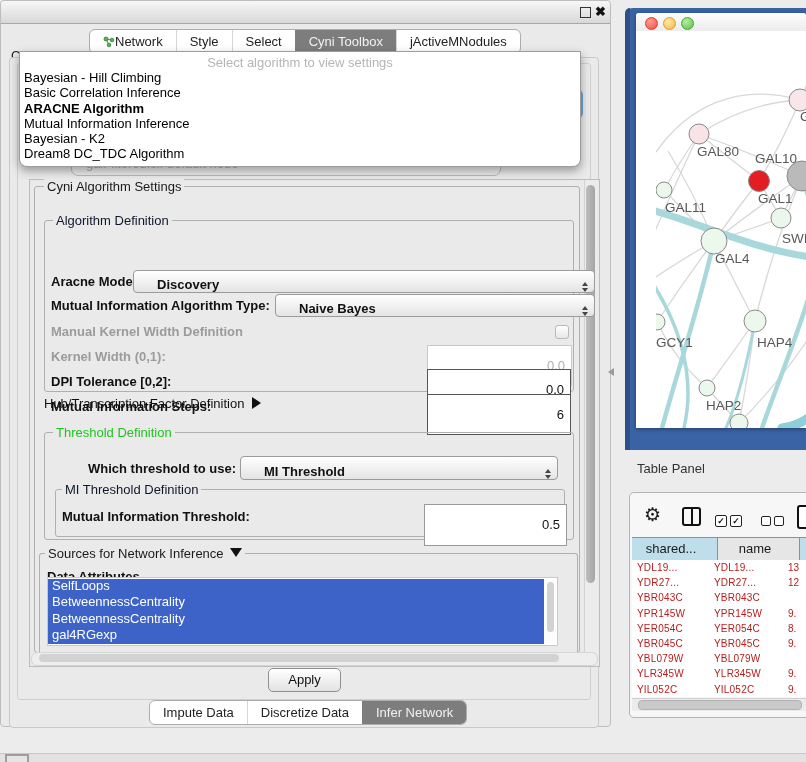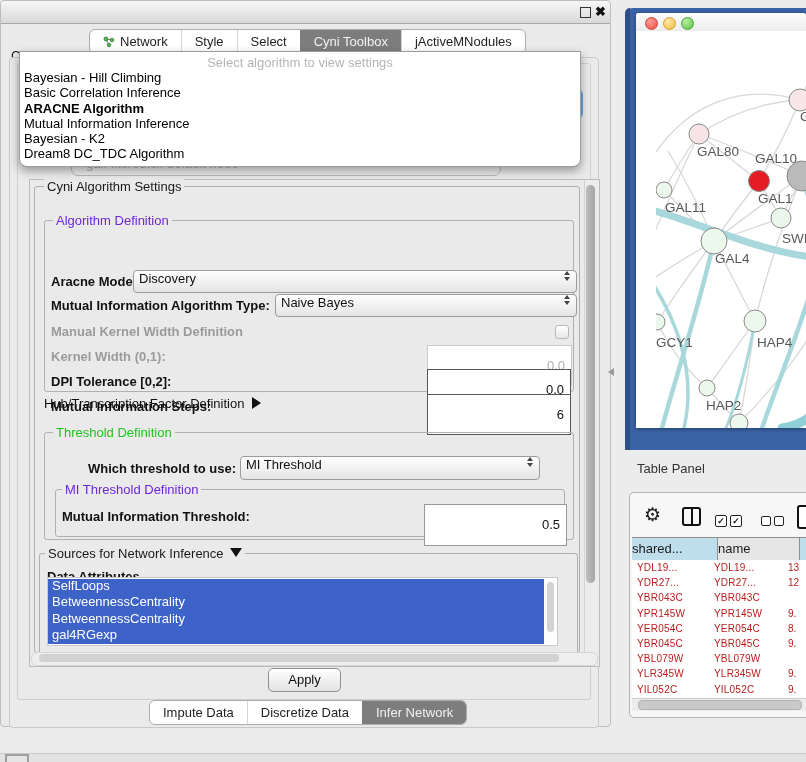--- a/index.html
+++ b/index.html
@@ -8,21 +8,21 @@
   .abs{position:absolute;}
   
   .cp-window{left:0;top:8;width:609px;height:725px;background:#eaeaea;border:1px solid #bdbdbd;border-radius:4px;}
   .cp-titlebar{left:0;top:0;width:100%;height:22px;background:linear-gradient(#f7f7f7,#d8d8d8);
                border-bottom:1px solid #a8a8a8;border-radius:4px 4px 0 0;}
   .cp-title{left:10px;top:0;line-height:22px;color:#1a1a1a;margin-top:44px;}
   .float-box{left:579px;top:6px;width:9px;height:9px;border:1.5px solid #333;background:transparent;}
   .close-x{left:594px;top:3px;font-weight:bold;font-size:13px;color:#111;}
   
   .tabbar{left:88px;top:28px;height:23px;background:#fff;border:1px solid #adadad;border-radius:6px;display:flex;overflow:hidden;}
-  .tab{padding:0 13px;line-height:23px;color:#222;border-left:1px solid #d6d6d6;display:flex;align-items:center;gap:5px;}
+  .tab{padding:0 13px;line-height:23px;color:#222;border-left:1px solid #d6d6d6;display:flex;align-items:center;}
   .tab:first-child{border-left:none;}
   .tab.sel{background:#7d7d7d;color:#f2f2f2;border-left:1px solid #7d7d7d;}
   .bottom-tabbar{left:148px;top:699px;height:23px;background:#fff;border:1px solid #adadad;border-radius:6px;display:flex;overflow:hidden;}
   
   .content-outer{left:8px;top:56px;width:588px;height:669px;border:1px solid #c9c9c9;border-radius:4px;background:#eaeaea;}
   .content-inner{left:16px;top:62px;width:572px;height:635px;border:1px solid #cfcfcf;border-radius:3px;background:#eaeaea;}
   
   .popup{left:18px;top:50px;width:560px;height:114px;background:#fff;border:1px solid #9c9c9c;
          border-radius:0 0 8px 8px;box-shadow:0 4px 10px rgba(0,0,0,.35);z-index:30;}
   .popup .prompt{width:100%;text-align:center;color:#b5b5b5;padding-top:3px;height:15px;}
@@ -30,26 +30,26 @@
   .popup .item.hl{font-weight:bold;}
   .combo-focus{left:300px;top:88px;width:278px;height:26px;border:2px solid #6aa5dd;border-radius:6px;background:#f2f7fc;z-index:5;}
   .combo-table{left:70px;top:150px;width:414px;height:23px;border:1px solid #b9b9b9;border-radius:7px;
                background:linear-gradient(#fcfcfc,#ececec);color:#aeaeae;line-height:23px;padding-left:14px;z-index:5;}
   
   .scrollpane{left:28px;top:178px;width:569px;height:486px;border:1px solid #bcbcbc;background:#eaeaea;}
   .vtrack{left:583px;top:179px;width:13px;height:484px;background:#ececec;border-left:1px solid #d2d2d2;}
   .vthumb{left:585px;top:184px;width:9px;height:398px;border-radius:5px;background:linear-gradient(90deg,#bdbdbd,#a6a6a6);}
   .grp{border:1px solid #b0b0b0;border-radius:3px;}
   .legend{position:absolute;top:-8px;background:#eaeaea;padding:0 3px;line-height:15px;}
-  .legend.blue{color:#6d28d9;}
+  .legend.blue{color:#0f172a;}
   .legend.green{color:#1ec41e;}
   .flabel{font-weight:bold;color:#111;white-space:nowrap;}
   .flabel.dis{color:#9b9b9b;}
-  .combo{display:flex;align-items:flex-start;background:linear-gradient(#ffffff,#e4e4e4);border:1px solid #9b9b9b;
-         border-radius:4px;padding-left:5px;color:#111;}
+  .combo{display:flex;align-items:flex-end;background:linear-gradient(#ffffff,#e4e4e4);border:1px solid #9b9b9b;
+         border-radius:4px;padding-left:23px;color:#111;font-weight:bold;}
   .spin{margin-left:auto;margin-right:6px;display:flex;flex-direction:column;gap:2px;}
   .spin i{display:block;width:0;height:0;border-left:3.5px solid transparent;border-right:3.5px solid transparent;}
   .spin i.u{border-bottom:4.5px solid #444;}
   .spin i.d{border-top:4.5px solid #444;}
   .ninput{background:#fff;border:1px solid #999;text-align:right;padding:10px 6px;line-height:19px;color:#111;}
   .ninput.strong{border:1.5px solid #555;}
   .ninput.dis{color:#b0b0b0;border:1px solid #c9c9c9;}
   .checkbox{width:12px;height:12px;border:1px solid #b9b9b9;border-radius:3px;background:linear-gradient(#fff,#e7e7e7);}
   .tri-right{display:inline-block;width:0;height:0;border-top:6px solid transparent;border-bottom:6px solid transparent;border-left:9px solid #111;vertical-align:-1px;margin-left:8px;}
   .tri-down{display:inline-block;width:0;height:0;border-left:6px solid transparent;border-right:6px solid transparent;border-top:9px solid #111;vertical-align:1px;margin-left:6px;}
@@ -78,21 +78,21 @@
   
   .tp-title{left:637px;top:459px;width:160px;height:20px;line-height:20px;color:#333;}
   .tp-box{left:629px;top:492px;width:180px;height:224px;background:#f7f7f7;border:1px solid #b5b5b5;border-radius:5px;}
   .gear{left:644px;top:504px;font-size:19px;color:#1b1b1b;line-height:22px;}
   .split-icon{left:682px;top:507px;width:15px;height:15px;border:2.2px solid #111;border-radius:3px;}
   .split-icon i{position:absolute;left:6.5px;top:0;width:2.2px;height:100%;background:#111;display:block;}
   .chk{width:10px;height:10px;border:1.6px solid #222;border-radius:2px;display:inline-block;font-size:9px;line-height:10px;text-align:center;color:#111;font-weight:bold;margin-right:3px;background:#fff;}
   .chk.empty{width:8px;height:8px;border-radius:2px;}
   .part-icon{left:797px;top:505px;width:16px;height:20px;border:2.2px solid #111;border-radius:3px;background:#fff;}
   .th-row{left:632px;top:537px;height:22px;display:flex;border-top:1px solid #909090;border-bottom:1px solid #909090;}
-  .th{line-height:22px;text-align:left;padding-right:7px;border-right:1px solid #909090;color:#1a1a1a;}
+  .th{line-height:22px;text-align:center;padding-right:7px;border-right:1px solid #909090;color:#1a1a1a;}
   .th.blue{background:#bfdeeb;}
   .th.gray{background:#e6e6e6;}
   .tbl-rows{left:632px;top:560px;width:174px;height:137px;background:#fff;overflow:hidden;}
   .trow{display:flex;height:15.2px;line-height:15.2px;color:#b91c1c;font-size:10px;}
   .td1{width:78px;padding-left:5px;box-sizing:border-box;letter-spacing:.2px;}
   .td2{width:74px;padding-left:4px;box-sizing:border-box;letter-spacing:.2px;}
   .td3{padding-left:4px;}
   .tp-hscroll{left:632px;top:698px;width:174px;height:12px;background:#ececec;border-top:1px solid #cfcfcf;}
   .tp-hthumb{left:638px;top:700px;width:162px;height:8px;background:#c9c9c9;border:1px solid #b2b2b2;border-radius:4px;}
   

